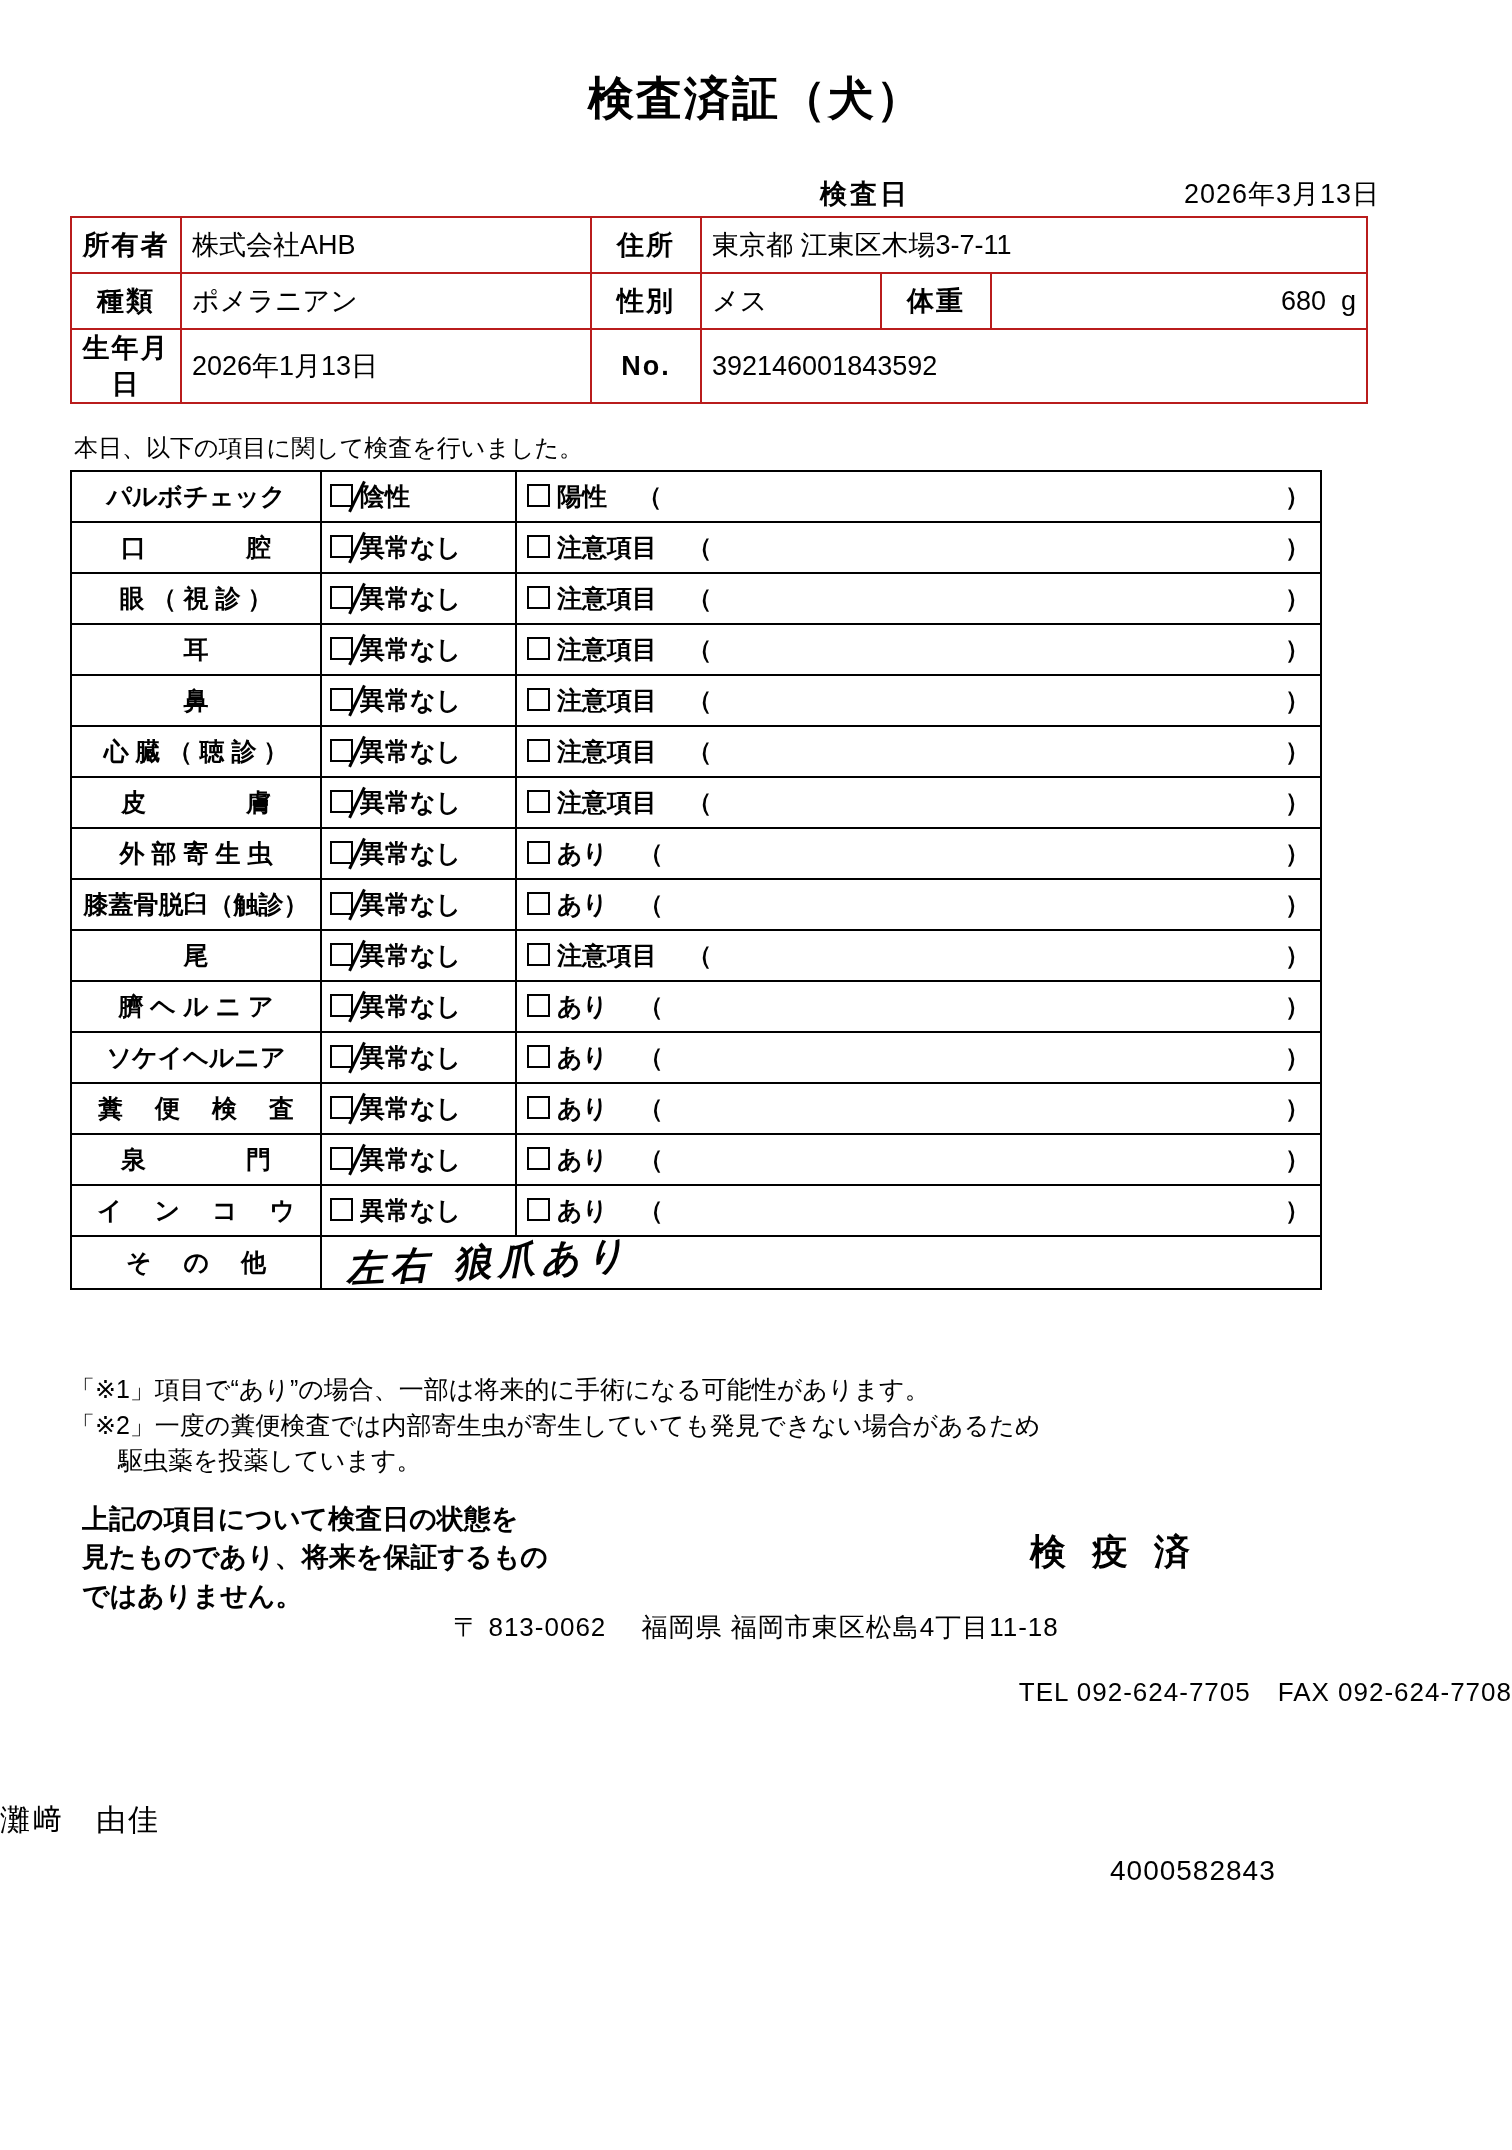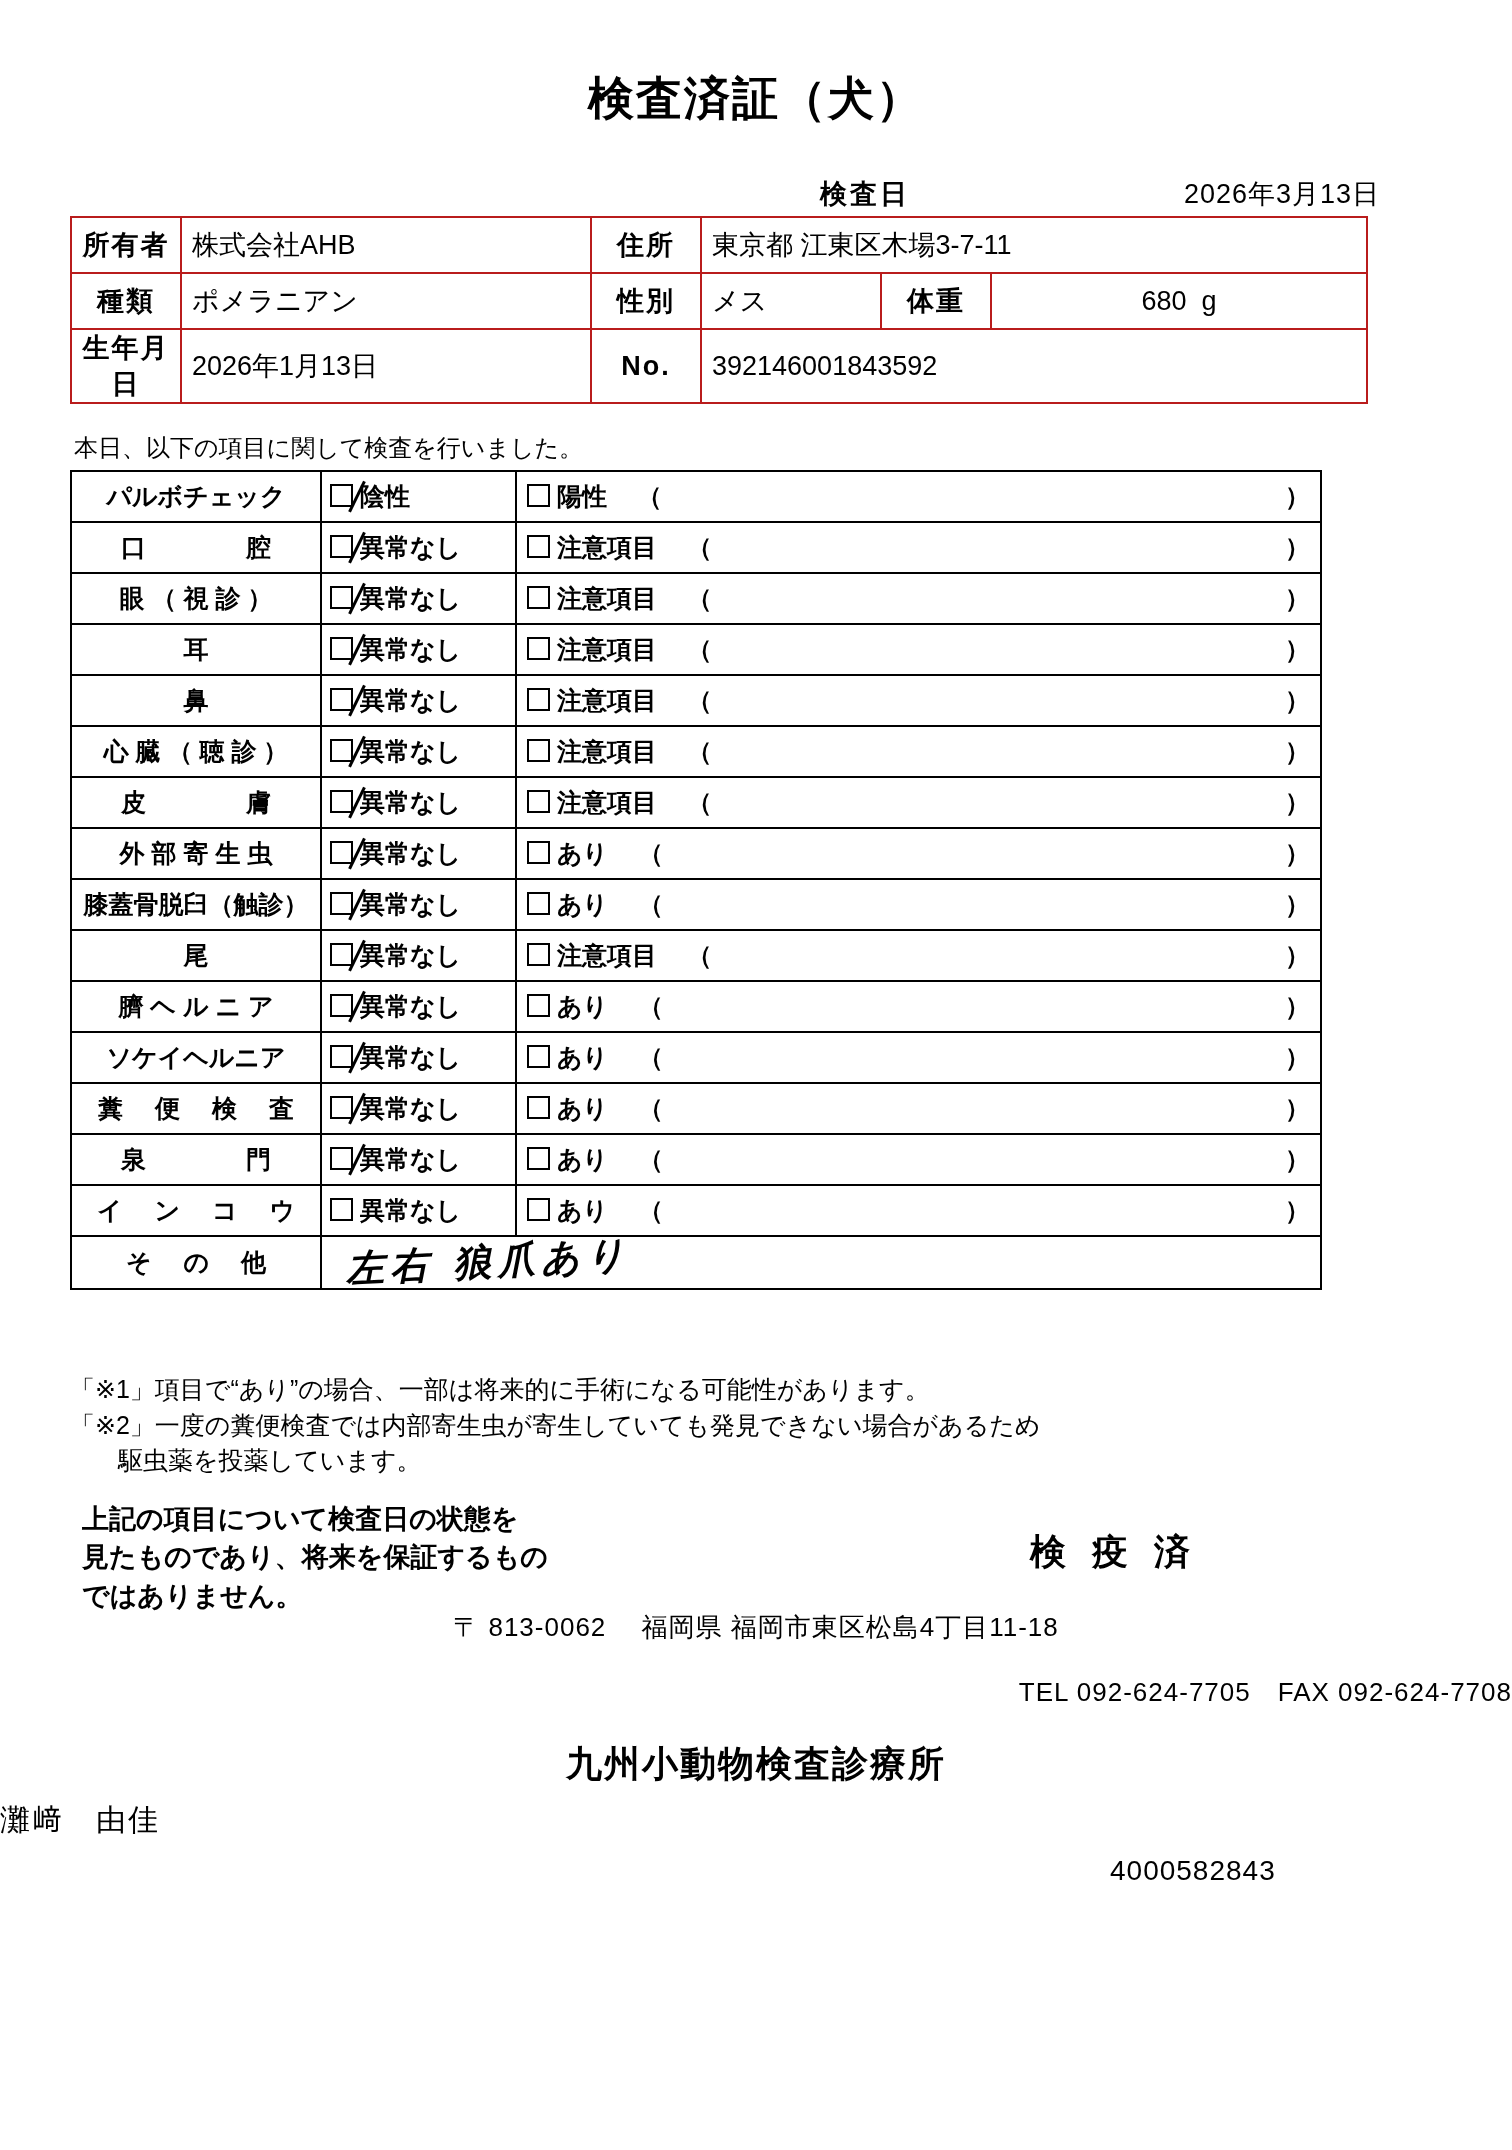--- a/index.html
+++ b/index.html
@@ -69,21 +69,21 @@
     font-size: 27px;
     padding: 0 10px;
     vertical-align: middle;
   }
   .lbl {
     text-align: center;
     font-weight: bold;
     letter-spacing: 2px;
   }
   .val { text-align: left; }
-  .val-right { text-align: center; border-radius: 12px; }
+  .val-right { text-align: right; border-radius: 12px; }
 
   
   .statement {
     position: absolute;
     left: 74px;
     top: 432px;
     font-size: 24px;
   }
 
   
@@ -476,17 +476,16 @@
   <div class="disclaimer">
     <div>上記の項目について検査日の状態を</div>
     <div>見たものであり、将来を保証するもの</div>
     <div>ではありません。</div>
   </div>
 
   <div class="stamp">検 疫 済</div>
 
   <div class="addr">〒 813-0062 　福岡県 福岡市東区松島4丁目11-18</div>
   <div class="tel">TEL 092-624-7705　FAX 092-624-7708</div>
-  <div class="clinic">九州小動物検査診療所</div>
   <div class="person">灘﨑　由佳</div>
   <div class="docnum">4000582843</div>
 
 </div>
 
 </body></html>

